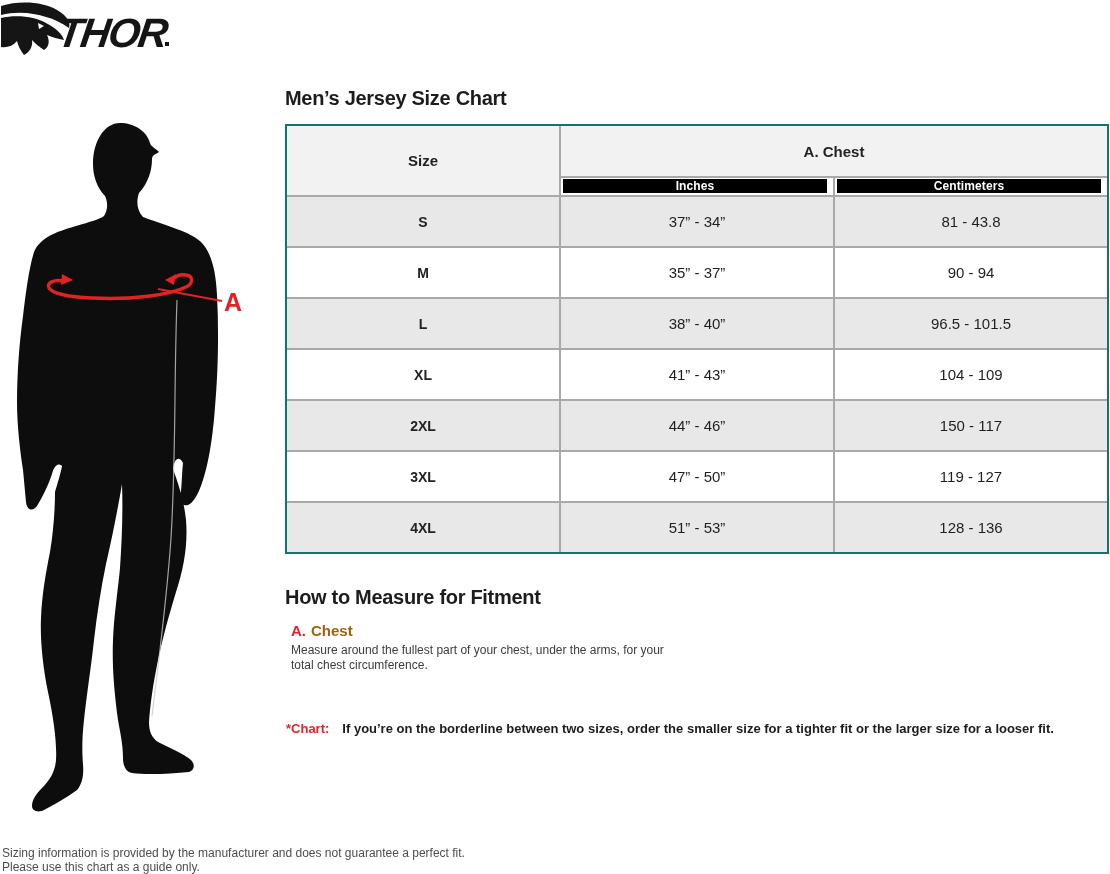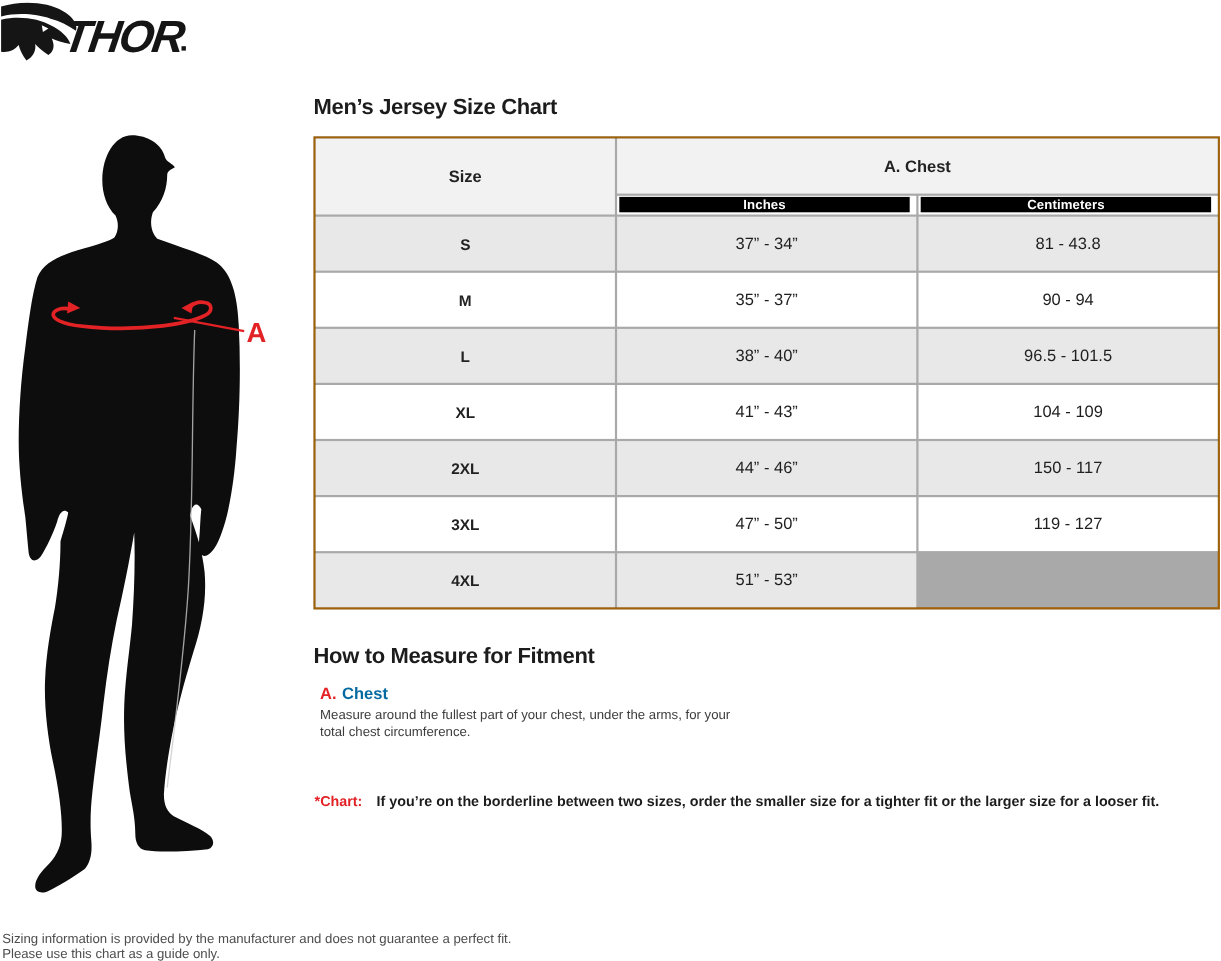--- a/index.html
+++ b/index.html
@@ -20,21 +20,21 @@
     position:absolute; left:285px; top:87px;
     font-size:20px; font-weight:bold; letter-spacing:-0.3px; color:#1c1c1c;
   }
   .chart-table {
     position:absolute; left:285px; top:124px; width:824px;
     display:grid;
     grid-template-columns:1fr 1fr 1fr;
     grid-template-rows:50px 17px repeat(7, 49px);
     gap:2px;
     background:#a9a9a9;
-    border:2px solid #a16207;
+    border:2px solid #0f766e;
   }
   .cell { display:flex; align-items:center; justify-content:center; }
   .head-size {
     grid-column:1; grid-row:1 / span 2;
     background:#f2f2f2; font-weight:bold; font-size:15px; color:#222;
   }
   .head-group {
     grid-column:2 / span 2; grid-row:1;
     background:#f2f2f2; font-weight:bold; font-size:15px; color:#222;
   }
@@ -49,21 +49,21 @@
   .row-b { background:#ffffff; }
   .size-col { font-weight:bold; font-size:14px; color:#222; }
   .val-col  { font-size:15px; color:#1f1f1f; }
   .section-title {
     position:absolute; left:285px; top:586px;
     font-size:20px; font-weight:bold; letter-spacing:-0.3px; color:#1c1c1c;
   }
   .measure-item { position:absolute; left:291px; top:622px; width:380px; }
   .measure-item .line1 { font-size:15px; font-weight:bold; }
   .measure-key { color:#e32226; margin-right:5px; }
-  .measure-label { color:#0369a1;text-align:center; }
+  .measure-label { color:#a16207;text-align:center; }
   .measure-desc {
     margin-top:4px; font-size:12px; line-height:15px; color:#3c3c3c;
   }
   .note { position:absolute; left:286px; top:721px; font-size:13px; font-weight:bold; }
   .note-prefix { color:#e32226; margin-right:13px; }
   .note-text { color:#1c1c1c; }
   .footer {
     position:absolute; left:2px; top:846px;
     font-size:12px; line-height:14px; color:#4d4d4d;
   }
@@ -179,20 +179,21 @@
   <div class="cell row-a size-col">2XL</div>
   <div class="cell row-a val-col">44” - 46”</div>
   <div class="cell row-a val-col">150 - 117</div>
 
   <div class="cell row-b size-col">3XL</div>
   <div class="cell row-b val-col">47” - 50”</div>
   <div class="cell row-b val-col">119 - 127</div>
 
   <div class="cell row-a size-col">4XL</div>
   <div class="cell row-a val-col">51” - 53”</div>
+  <div class="cell row-a val-col">128 - 136</div>
 </div>
 
 <h2 class="section-title">How to Measure for Fitment</h2>
 
 <div class="measure-item">
   <div class="line1">
     <span class="measure-key">A.</span><span class="measure-label">Chest</span>
   </div>
   <div class="measure-desc">Measure around the fullest part of your chest, under the arms, for your total chest circumference.</div>
 </div>

